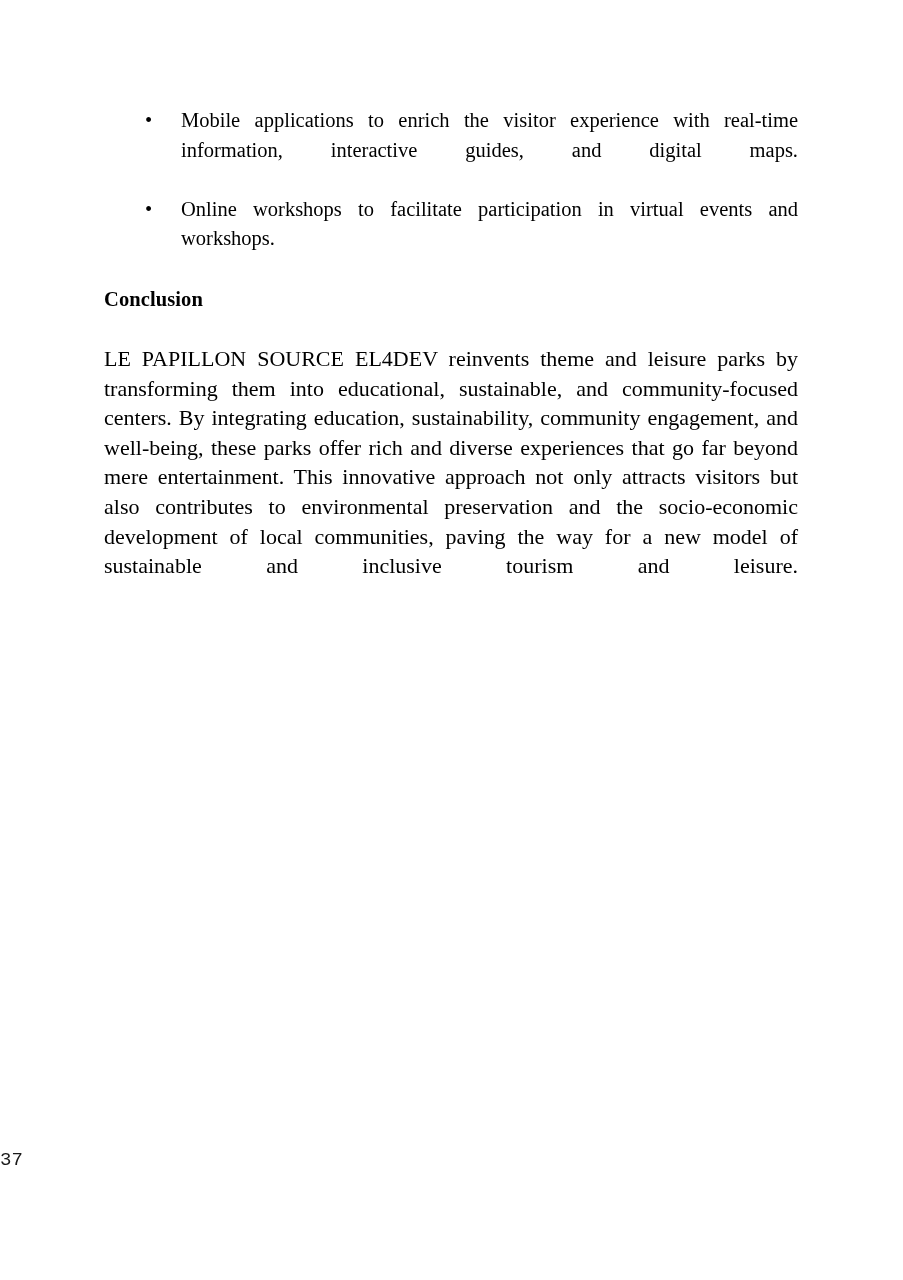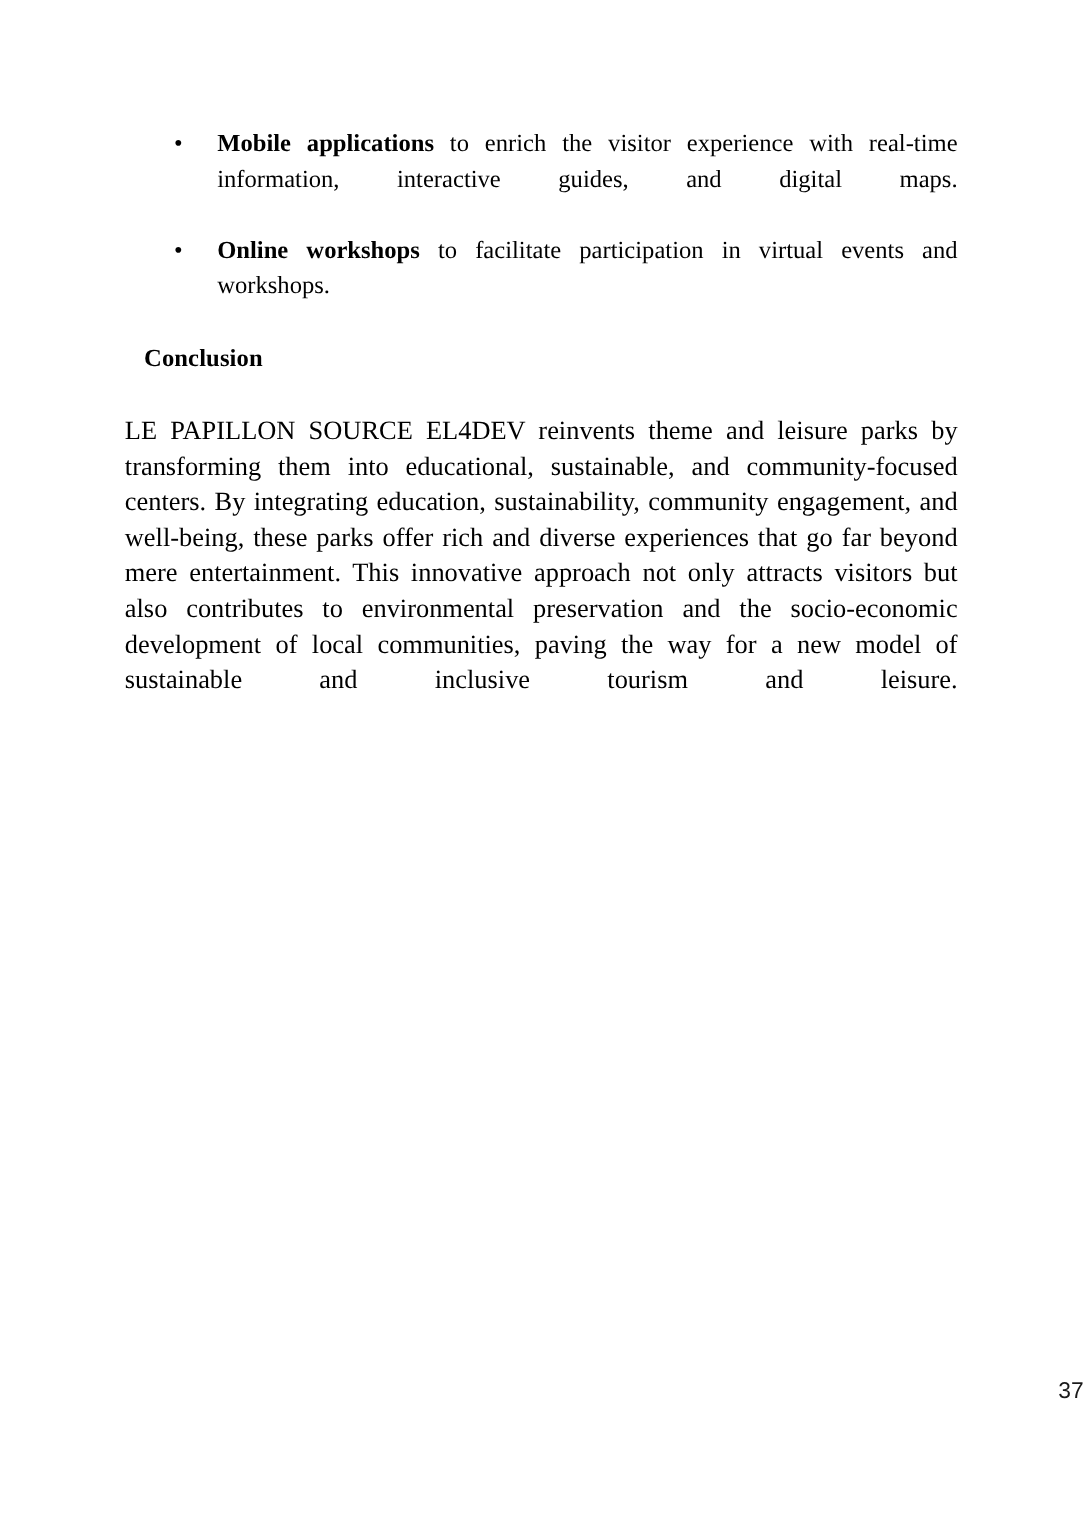--- a/index.html
+++ b/index.html
@@ -50,28 +50,28 @@
 
   .bullet-marker {
     position: absolute;
     left: 41px;
     top: 0;
     font-size: 20.5px;
     line-height: 29.6px;
   }
 
   .bullet-item b {
-    font-weight: bold;
+    font-weight: normal;
   }
 
   
   .section-heading {
     position: absolute;
     top: 285px;
-    left: 16px;
+    left: 0;
     margin: 0;
     font-size: 20.5px;
     line-height: 29.6px;
     font-weight: bold;
     letter-spacing: 0.1px;
   }
 
   
   .body-paragraph {
     position: absolute;
@@ -97,22 +97,22 @@
     display: inline-block;
     width: 100%;
   }
 
   
   .page-number {
     position: absolute;
     left: 0;
     right: 0;
     top: 1148px;
-    text-align: right;
-    font-family: Liberation Sans, sans-serif;
+    text-align: left;
+    font-family: Liberation Mono, monospace;
     font-size: 19px;
     line-height: 24px;
     color: #1a1a1a;
   }
 </style>
 </head>
 <body>
 
 <div class="page">
   <div class="content">

